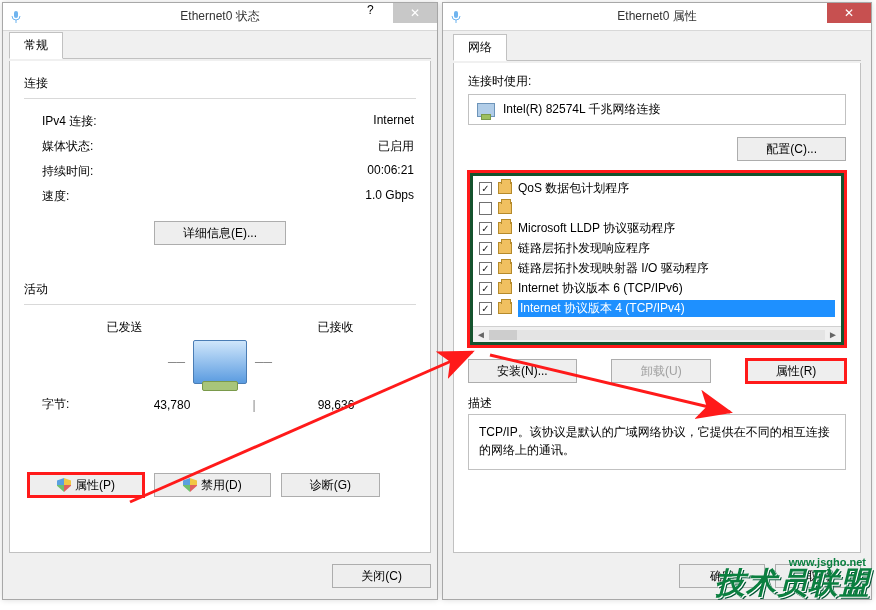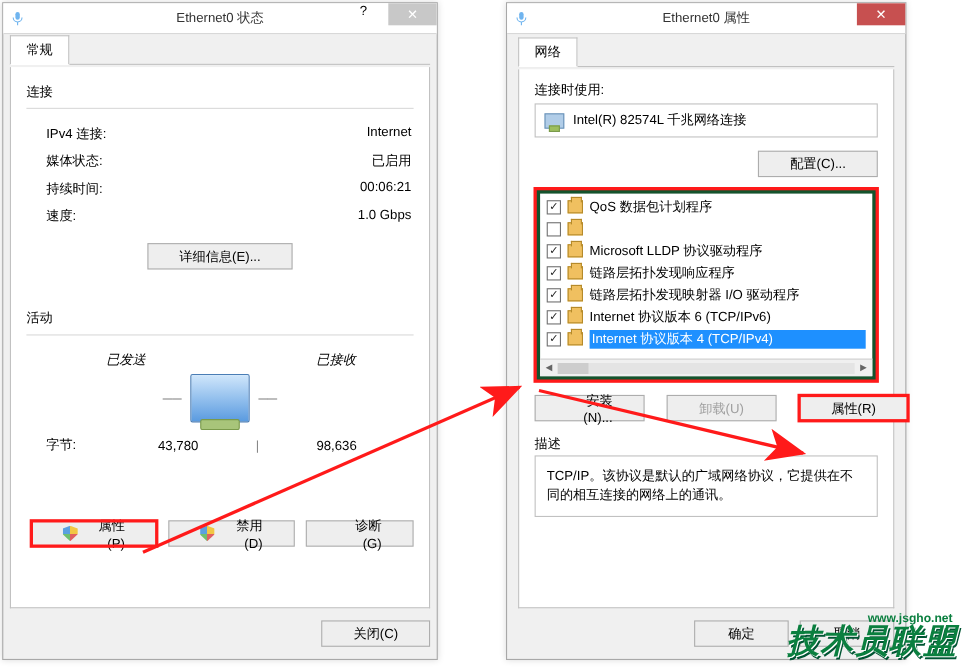--- a/index.html
+++ b/index.html
@@ -1,20 +1,20 @@
 <!DOCTYPE html>
 <html><head>
 <meta charset="utf-8">
 <style>
   * { box-sizing: border-box; font-family: "Microsoft YaHei", "Segoe UI", Tahoma, sans-serif; font-size: 12px; }
   body { margin: 0; padding: 0; width: 876px; height: 610px; background: #fff; position: relative; overflow: hidden; }
 
   .win { position: absolute; background: #f0f0f0; border: 1px solid #a8a8a8; box-shadow: 0 0 6px rgba(0,0,0,.15); }
-  .win-left { left: 2px; top: 2px; width: 396px; height: 598px; }
-  .win-right { left: 460px; top: 2px; width: 364px; height: 598px; text-decoration: underline; }
+  .win-left { left: 2px; top: 2px; width: 436px; height: 598px; }
+  .win-right { left: 442px; top: 2px; width: 430px; height: 598px; text-decoration: underline; }
 
   .titlebar { height: 28px; background: #fff; display: flex; align-items: center; position: relative; border-bottom: 1px solid #d8d8d8; }
   .titlebar .micro { width: 14px; height: 14px; margin-left: 6px; display:flex;align-items:center;justify-content:center;}
   .titlebar .title { position:absolute; left:0; right:0; text-align:center; color:#333; pointer-events:none;}
   .tb-btns { position:absolute; right:0; top:0; display:flex; height:100%; }
   .tb-help { width:26px; height:20px; background:#fff; border:none;}
   .tb-close { width: 44px; height: 20px; background: #c75050; color:#fff; display:flex;align-items:center;justify-content:center;}
   .tb-close-gray { width:44px;height:20px;background:#c8c8c8;color:#fff;display:flex;align-items:center;justify-content:center;}
 
   .body-area { position:absolute; top:28px; left:0; right:0; bottom:0; }
@@ -29,21 +29,21 @@
 
   .group-label { color:#000; display:block; margin-top:4px;}
   .hr { border:none; border-top:1px solid #d9d9d9; margin:6px 0 10px 0;}
   .kv { display:flex; justify-content:space-between; padding:4px 2px 4px 18px;}
   .kv .k { color:#000;}
   .kv .v { color:#000;}
   .nic-icon { width:54px; height:44px; background: linear-gradient(#cfe6fb,#5a9be0); border:1px solid #4a7db5; border-radius:2px; position:relative; }
   .nic-icon::after{content:"";position:absolute;left:8px;right:8px;bottom:-8px;height:8px;background:#a8c57a;border:1px solid #7a9a4b;border-radius:2px;}
   .activity { margin-top:6px; }
   .activity-head { display:flex; align-items:center; justify-content:space-between; padding:4px 10px 0 30px;}
-  .activity-head > div { flex:1; text-align:center;font-style:italic; }
+  .activity-head > div { flex:1; text-align:center; }
   .activity-mid { display:flex; justify-content:center; align-items:center; margin:4px 0 8px 0;}
   .activity-bytes { display:flex; align-items:center; padding:4px 10px 4px 18px;}
   .activity-bytes .lbl { width:60px;}
   .activity-bytes .val { flex:1; text-align:center;}
   .activity-bytes .sep { width:24px; text-align:center; color:#888;}
   .action-row { display:flex; gap:10px; margin-top:56px; padding:0 0 0 4px;}
   .shield { width:14px; height:14px; display:inline-block; vertical-align:middle; margin-right:4px;
     background: conic-gradient(#f2c744 0 25%, #e06060 0 50%, #6fbf6f 0 75%, #5aa0e0 0 100%);
     clip-path: polygon(50% 0,100% 18%,100% 55%,50% 100%,0 55%,0 18%); }
   .hl-red { outline: 3px solid #ff1a1a; outline-offset:-2px; }

